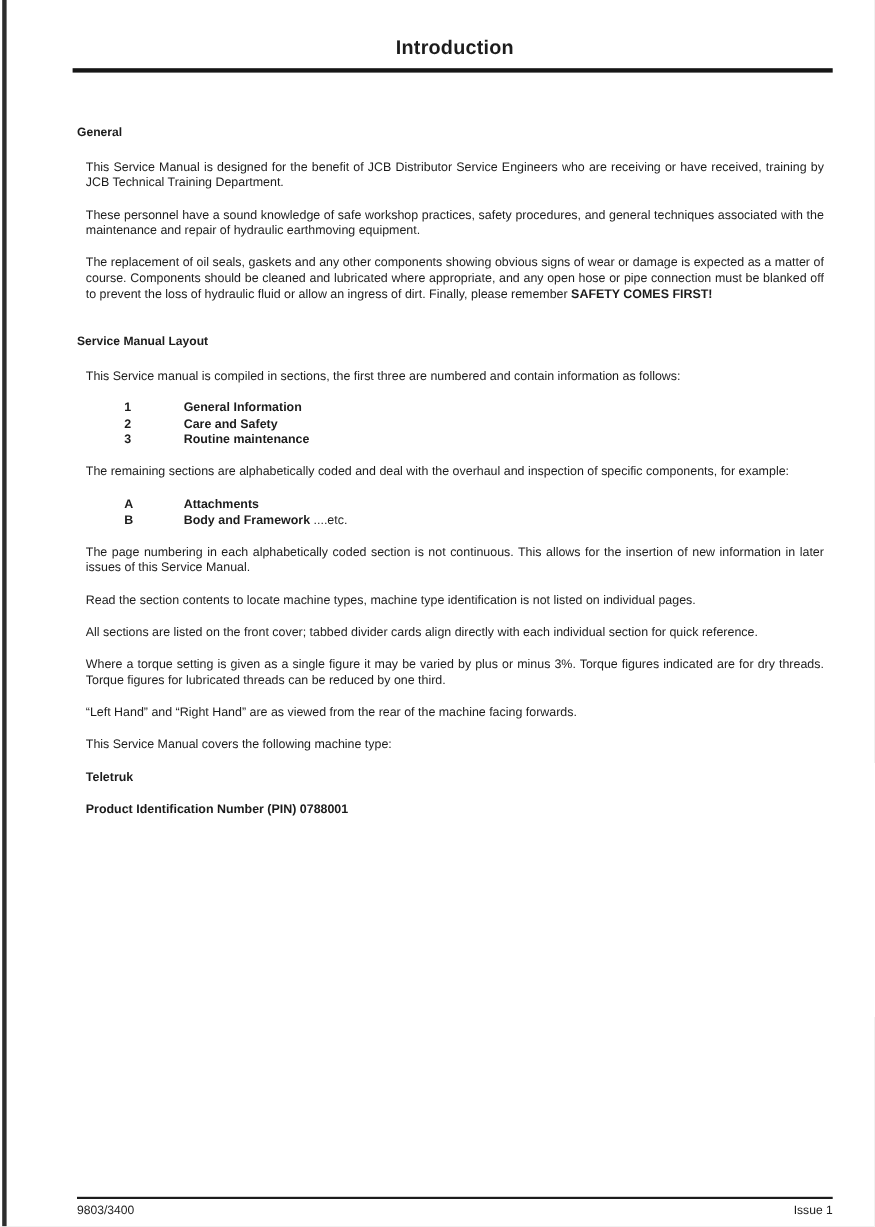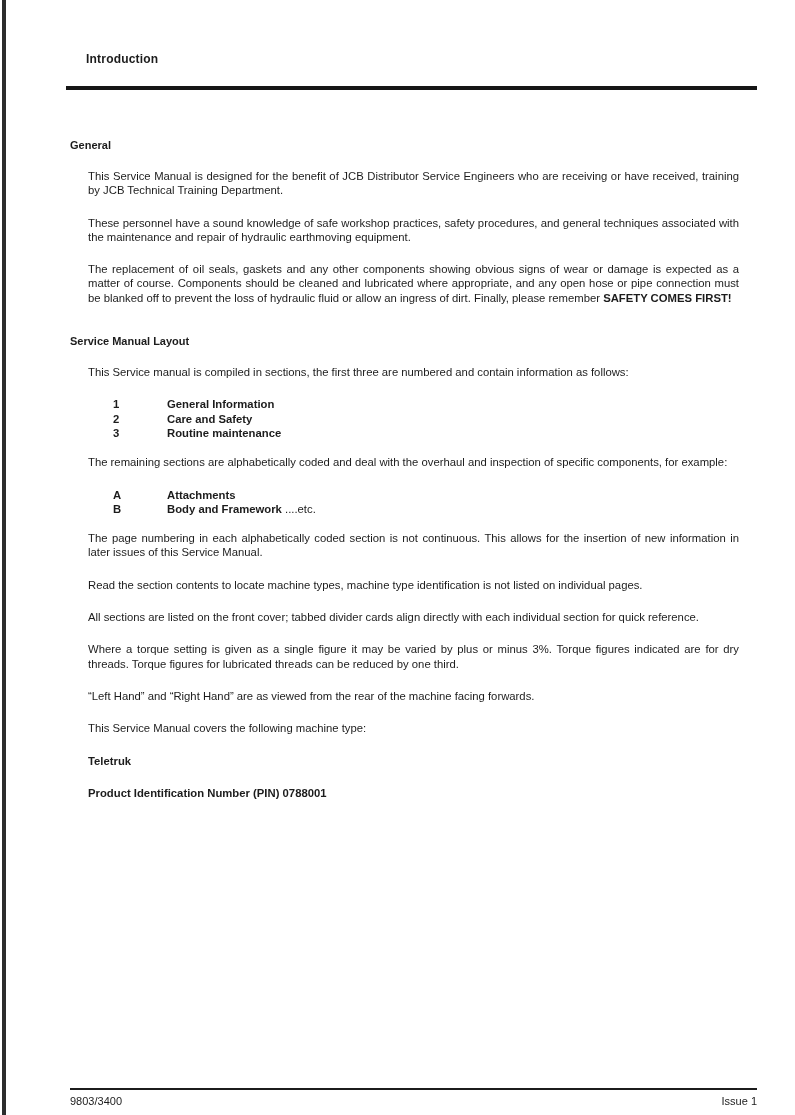--- a/index.html
+++ b/index.html
@@ -18,41 +18,42 @@
     left: 2px; top: 0;
     width: 4px; height: 1115px;
     background: #2d2d2d;
   }
   .content {
     position: relative;
     padding: 0 38px 0 70px;
   }
   .page-header { padding-top: 33px; }
   .page-title {
-    margin: 16px;
-    font-size: 12px;
+    margin: 0;
+    font-size: 18px;
     line-height: 21px;
     font-weight: bold;
+    text-align: center;
     letter-spacing: 0.2px;
   }
   .title-rule {
     height: 4px;
     background: #161616;
     margin: 8px 0 0 -4px;
   }
   .section-heading {
     font-size: 11px;
     font-weight: bold;
     margin: 0;
     line-height: 17px;
   }
   .h-general { margin-top: 47px; }
   .h-layout  { margin-top: 28px; }
   p.body-par {
-    margin: 18px;
+    margin: 8px;
     font-size: 11.3px;
     line-height: 14.3px;
     text-align: justify;
     margin-top: 15px;
   }
   .first-par { margin-top: 16px; }
   .doc-list {
     margin-top: 15px;
     font-size: 11.3px;
     line-height: 14.3px;

